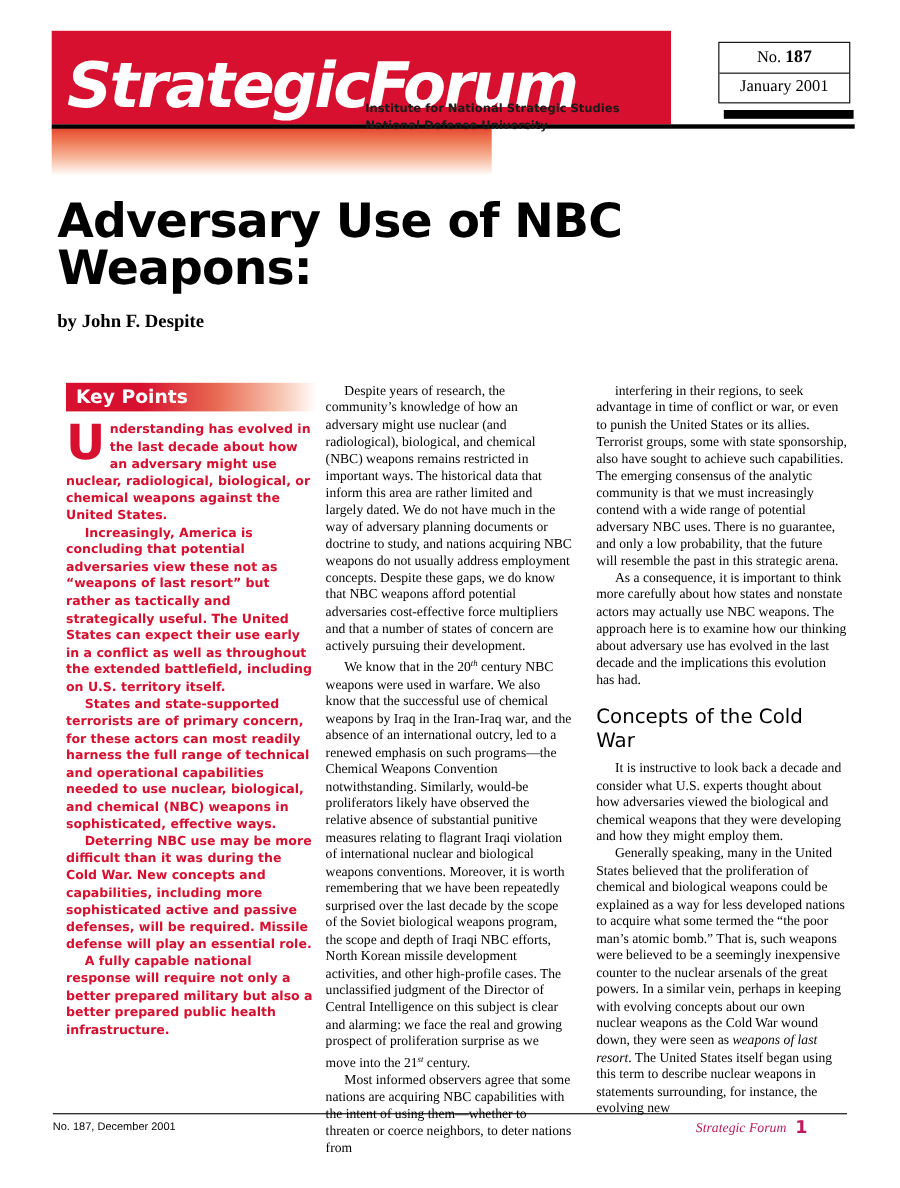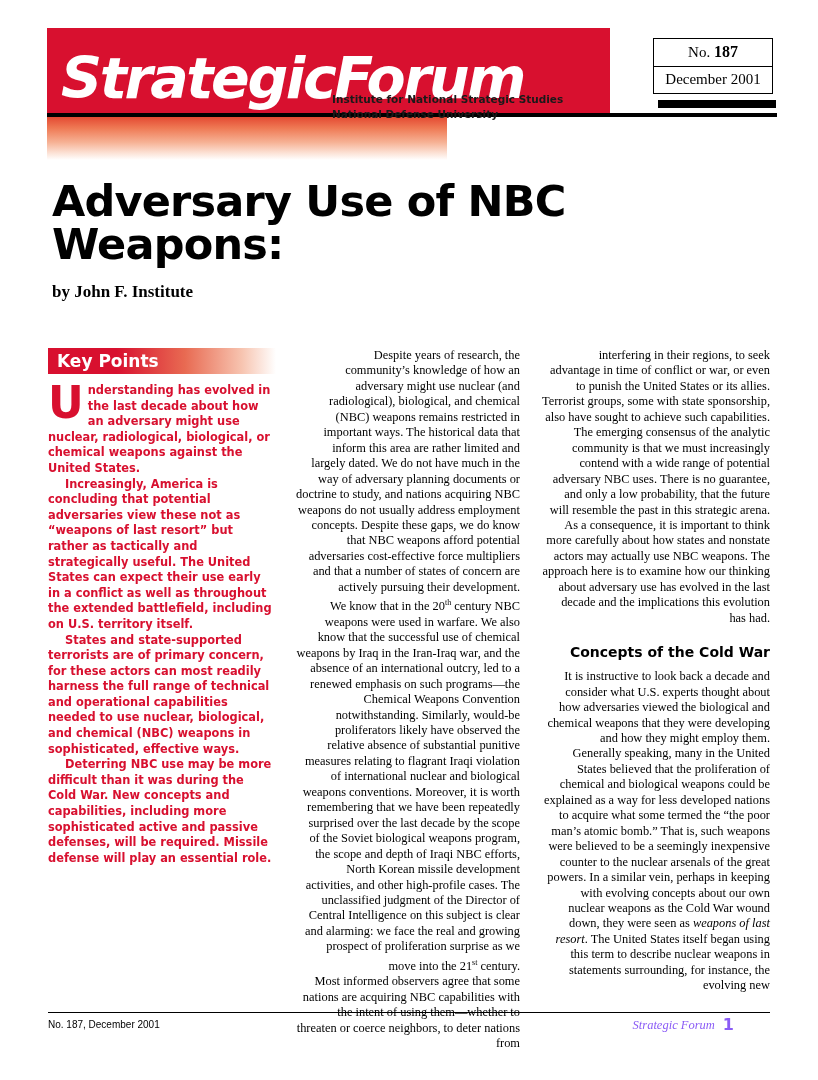--- a/index.html
+++ b/index.html
@@ -135,21 +135,21 @@
     font-weight: bold;
     font-size: 17px;
     color: #000000;
   }
 
   
   .col {
     position: absolute;
     top: 348px;
   }
-  .col-left  { left: 48px;  width: 228px; }
+  .col-left  { left: 60px;  width: 228px; }
   .col-mid   { left: 296px; width: 224px; }
   .col-right { left: 542px; width: 228px; }
 
   
   .kp-header {
     width: 228px;
     height: 26px;
     background: linear-gradient(to right, #d8102f 0%, #d8102f 30%, #e86a52 60%, #f7c4b0 85%, #ffffff 100%);
     position: relative;
   }
@@ -187,36 +187,37 @@
     color: #d8102f;
     margin: 2px 4px 0 0;
   }
 
   
   .body-text {
     font-family: "Liberation Serif", serif;
     font-size: 12.4px;
     line-height: 15.45px;
     color: #000000;
-    text-align: right;
+    text-align: left;
   }
   .body-text p {
     margin: 0;
     text-indent: 17px;
   }
   .body-text sup {
     font-size: 8px;
     vertical-align: super;
+    font-style: italic;
   }
   .body-text em { font-style: italic; }
 
   .section-head {
     font-family: "DejaVu Sans", sans-serif;
-    font-weight: bold;
-    font-size: 14px;
+    font-weight: normal;
+    font-size: 18px;
     color: #000000;
     margin: 15px 0 6px 0;
     line-height: 22px;
   }
 
   
   .footer-rule {
     position: absolute;
     left: 48px;
     top: 1012px;
@@ -232,21 +233,21 @@
     font-size: 10px;
     color: #000000;
   }
   .footer-right {
     position: absolute;
     right: 48px;
     top: 1015px;
     font-family: "Liberation Serif", serif;
     font-style: italic;
     font-size: 12.5px;
-    color: #8b5cf6;
+    color: #be185d;
     white-space: nowrap;
   }
   .footer-right .pageno {
     font-family: "DejaVu Sans", sans-serif;
     font-style: normal;
     font-weight: bold;
     font-size: 16px;
     margin-left: 8px;
     vertical-align: -1px;
   }
@@ -263,37 +264,38 @@
     <div class="masthead-title"><span>Strategic</span><span class="part-two">Forum</span></div>
   </div>
   <div class="masthead-sub">
     <div>Institute for National Strategic Studies</div>
     <div>National Defense University</div>
   </div>
 
   <div class="issue-shadow"></div>
   <div class="issue-box">
     <div class="issue-row top"><span>No.</span> <span class="num">187</span></div>
-    <div class="issue-row">December 2001</div>
+    <div class="issue-row">January 2001</div>
   </div>
 
   <div class="doc-title">
     <div>Adversary Use of NBC Weapons:</div>
   </div>
-  <div class="byline">by John F. Institute</div>
+  <div class="byline">by John F. Despite</div>
 
   <div class="col col-left">
     <div class="kp-header">
       <div class="kp-header-label">Key Points</div>
     </div>
     <div class="kp-body">
       <p class="first"><span class="dropcap">U</span><span>nderstanding has evolved in the last decade about how an adversary might use nuclear, radiological, biological, or chemical weapons against the United States.</span></p>
       <p>Increasingly, America is concluding that potential adversaries view these not as “weapons of last resort” but rather as tactically and strategically useful. The United States can expect their use early in a conflict as well as throughout the extended battlefield, including on U.S. territory itself.</p>
       <p>States and state-supported terrorists are of primary concern, for these actors can most readily harness the full range of technical and operational capabilities needed to use nuclear, biological, and chemical (NBC) weapons in sophisticated, effective ways.</p>
       <p>Deterring NBC use may be more difficult than it was during the Cold War. New concepts and capabilities, including more sophisticated active and passive defenses, will be required. Missile defense will play an essential role.</p>
+      <p>A fully capable national response will require not only a better prepared military but also a better prepared public health infrastructure.</p>
     </div>
   </div>
 
   <div class="col col-mid body-text">
     <p>Despite years of research, the community’s knowledge of how an adversary might use nuclear (and radiological), biological, and chemical (NBC) weapons remains restricted in important ways. The historical data that inform this area are rather limited and largely dated. We do not have much in the way of adversary planning documents or doctrine to study, and nations acquiring NBC weapons do not usually address employment concepts. Despite these gaps, we do know that NBC weapons afford potential adversaries cost-effective force multipliers and that a number of states of concern are actively pursuing their development.</p>
     <p>We know that in the 20<sup>th</sup> century NBC weapons were used in warfare. We also know that the successful use of chemical weapons by Iraq in the Iran-Iraq war, and the absence of an international outcry, led to a renewed emphasis on such programs—the Chemical Weapons Convention notwithstanding. Similarly, would-be proliferators likely have observed the relative absence of substantial punitive measures relating to flagrant Iraqi violation of international nuclear and biological weapons conventions. Moreover, it is worth remembering that we have been repeatedly surprised over the last decade by the scope of the Soviet biological weapons program, the scope and depth of Iraqi NBC efforts, North Korean missile development activities, and other high-profile cases. The unclassified judgment of the Director of Central Intelligence on this subject is clear and alarming: we face the real and growing prospect of proliferation surprise as we move into the 21<sup>st</sup> century.</p>
     <p>Most informed observers agree that some nations are acquiring NBC capabilities with the intent of using them—whether to threaten or coerce neighbors, to deter nations from</p>
   </div>
 
   <div class="col col-right body-text">

